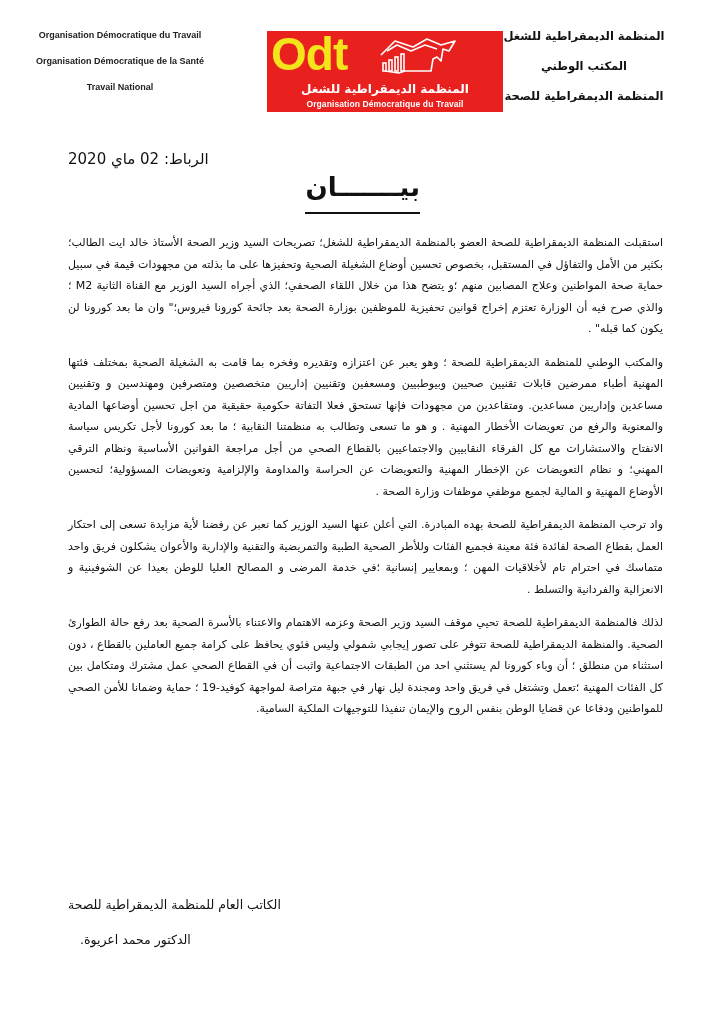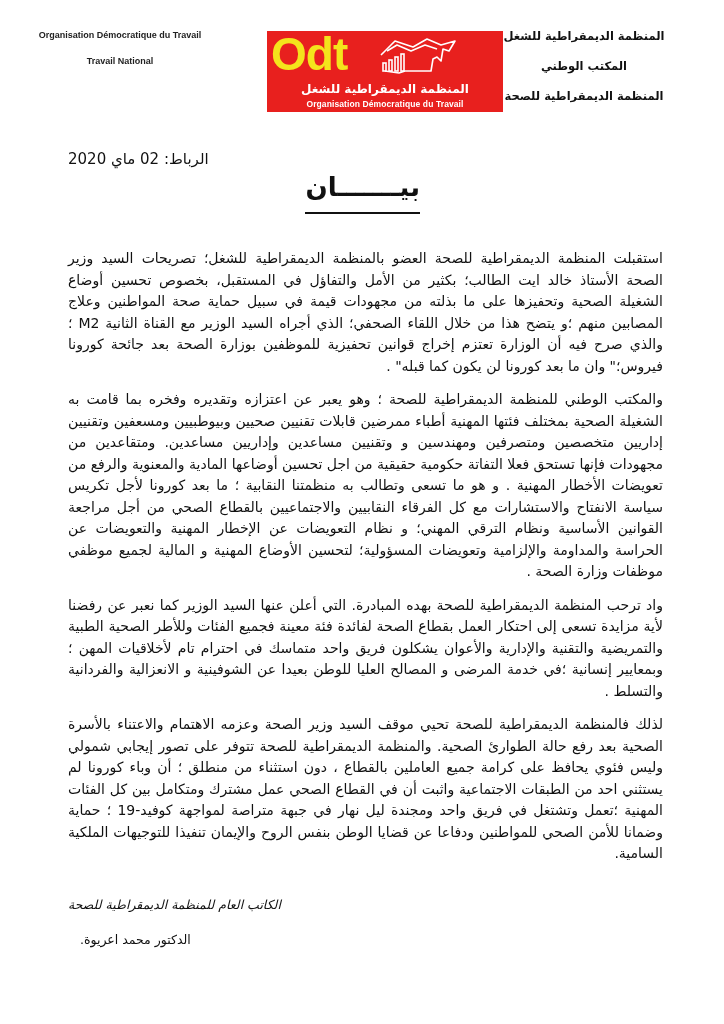--- a/index.html
+++ b/index.html
@@ -22,35 +22,36 @@
             font-family: "DejaVu Sans", sans-serif; font-weight: bold; font-size: 11.5px; color: #111; }
   .hdr-ar div { height: 30px; line-height: 16px; }
 
   .date { position: absolute; right: 488px; top: 150px; direction: rtl; font-family: "DejaVu Sans", sans-serif; font-size: 15px; color: #111; white-space: nowrap; }
   .date { left: 68px; right: auto; direction: rtl; text-align: center; }
 
   .title { position: absolute; left: 240px; width: 180px; top: 172px; text-align: right; direction: rtl;
            font-family: "DejaVu Sans", sans-serif; font-weight: bold; font-size: 26px; }
   .title span { border-bottom: 2px solid #111; padding-bottom: 10px; letter-spacing: 2px; }
 
-  .body { position: absolute; left: 68px; width: 595px; top: 248px; direction: rtl; text-align: justify;
-          font-family: "DejaVu Sans", sans-serif; font-size: 14px; line-height: 21.5px; color: #111; }
+  .body { position: absolute; left: 68px; width: 595px; top: 232px; direction: rtl; text-align: justify;
+          font-family: "DejaVu Sans", sans-serif; font-size: 11px; line-height: 21.5px; color: #111; }
   .body p { margin: 0 0 12px 0; text-align-last: right; }
 
   .sig { position: absolute; right: 0; left: 68px; direction: rtl; text-align: left;
          font-family: "DejaVu Sans", sans-serif; font-size: 12.5px; color: #111; }
-  .sig1 { top: 897px; font-style: italic; }
+  .sig1 { top: 897px; }
   .sig2 { top: 932px; left: 80px; }
   .sig span { direction: rtl; unicode-bidi: embed; }
 </style>
 </head>
 <body>
 
 <div class="hdr-fr">
   <div>Organisation Démocratique du Travail</div>
+  <div>Organisation Démocratique de la Santé</div>
   <div>Travail National</div>
 </div>
 
 <div class="logo">
   <div class="logo-odt">Odt</div>
   <svg class="logo-horse" viewBox="0 0 84 42">
     <g fill="none" stroke="#ffffff" stroke-width="1.6" stroke-linejoin="round">
       <path d="M6 20 L20 6 L38 12 L52 4 L66 10 L80 6 L74 16 L68 14 L66 26 L62 22 L58 24 L56 36 L30 36 L24 38 L10 36"></path>
       <path d="M12 16 L22 10 L36 16 L50 10 L62 14"></path>
     </g>

